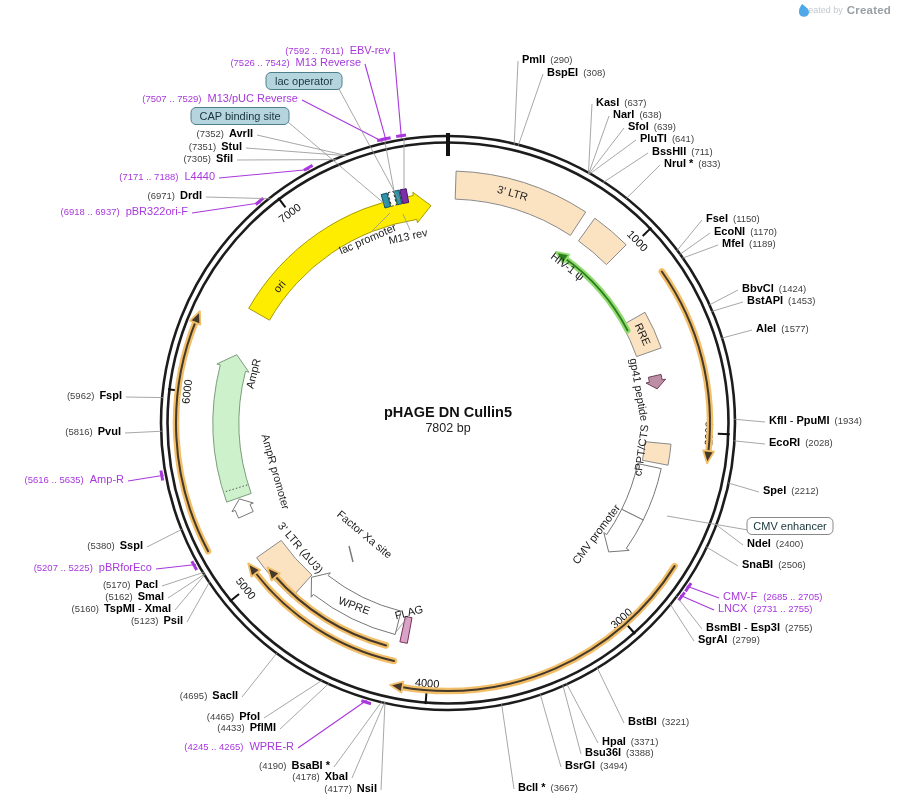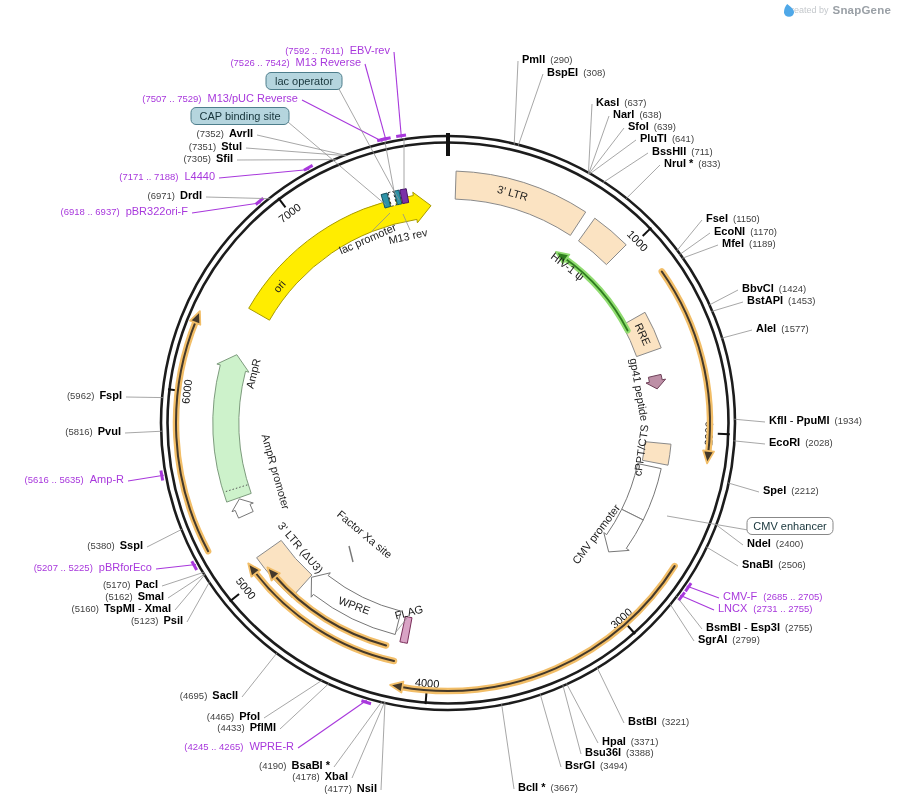--- a/index.html
+++ b/index.html
@@ -219,21 +219,25 @@
       <text transform="translate(409.1,613.1) rotate(-15.0)" text-anchor="middle" dominant-baseline="middle" font-size="11" fill="#1c1c1c">FLAG</text>
       <text transform="translate(299.9,548.3) rotate(49.8)" text-anchor="middle" dominant-baseline="middle" font-size="11" fill="#1c1c1c">3' LTR (ΔU3)</text>
       <text transform="translate(364.0,535.0) rotate(40.0)" text-anchor="middle" dominant-baseline="middle" font-size="11" fill="#1c1c1c">Factor Xa site</text>
       <text transform="translate(274.8,471.9) rotate(74.2)" text-anchor="middle" dominant-baseline="middle" font-size="11" fill="#1c1c1c">AmpR promoter</text>
       <text transform="translate(254.1,373.8) rotate(-75.8)" text-anchor="middle" dominant-baseline="middle" font-size="11" fill="#1c1c1c">AmpR</text>
       <text transform="translate(280.2,287.0) rotate(-51.0)" text-anchor="middle" dominant-baseline="middle" font-size="11" fill="#1c1c1c">ori</text>
       <text transform="translate(368.0,239.7) rotate(-23.6)" text-anchor="middle" dominant-baseline="middle" font-size="11" fill="#1c1c1c">lac promoter</text>
       <text transform="translate(408.2,237.2) rotate(-12.1)" text-anchor="middle" dominant-baseline="middle" font-size="11" fill="#1c1c1c">M13 rev</text>
     </svg>
 
+  <div class="title-block">
+    <div class="name">pHAGE DN Cullin5</div>
+    <div class="size">7802 bp</div>
+  </div>
 
   <div class="watermark">
     <span class="created">Created by</span>
     <svg width="10" height="13" viewBox="0 0 10 13">
       <path d="M3.2 0 C6.5 2.5 10 5.2 10 8.2 A5 4.6 0 0 1 0 8.2 C0 5.0 1.2 2.2 3.2 0 Z" fill="#4FA8E8"></path>
     </svg>
-    <span class="brand">SnapGene</span>
+    <span class="brand">Created</span>
   </div>
 </div>
 
 </body></html>

